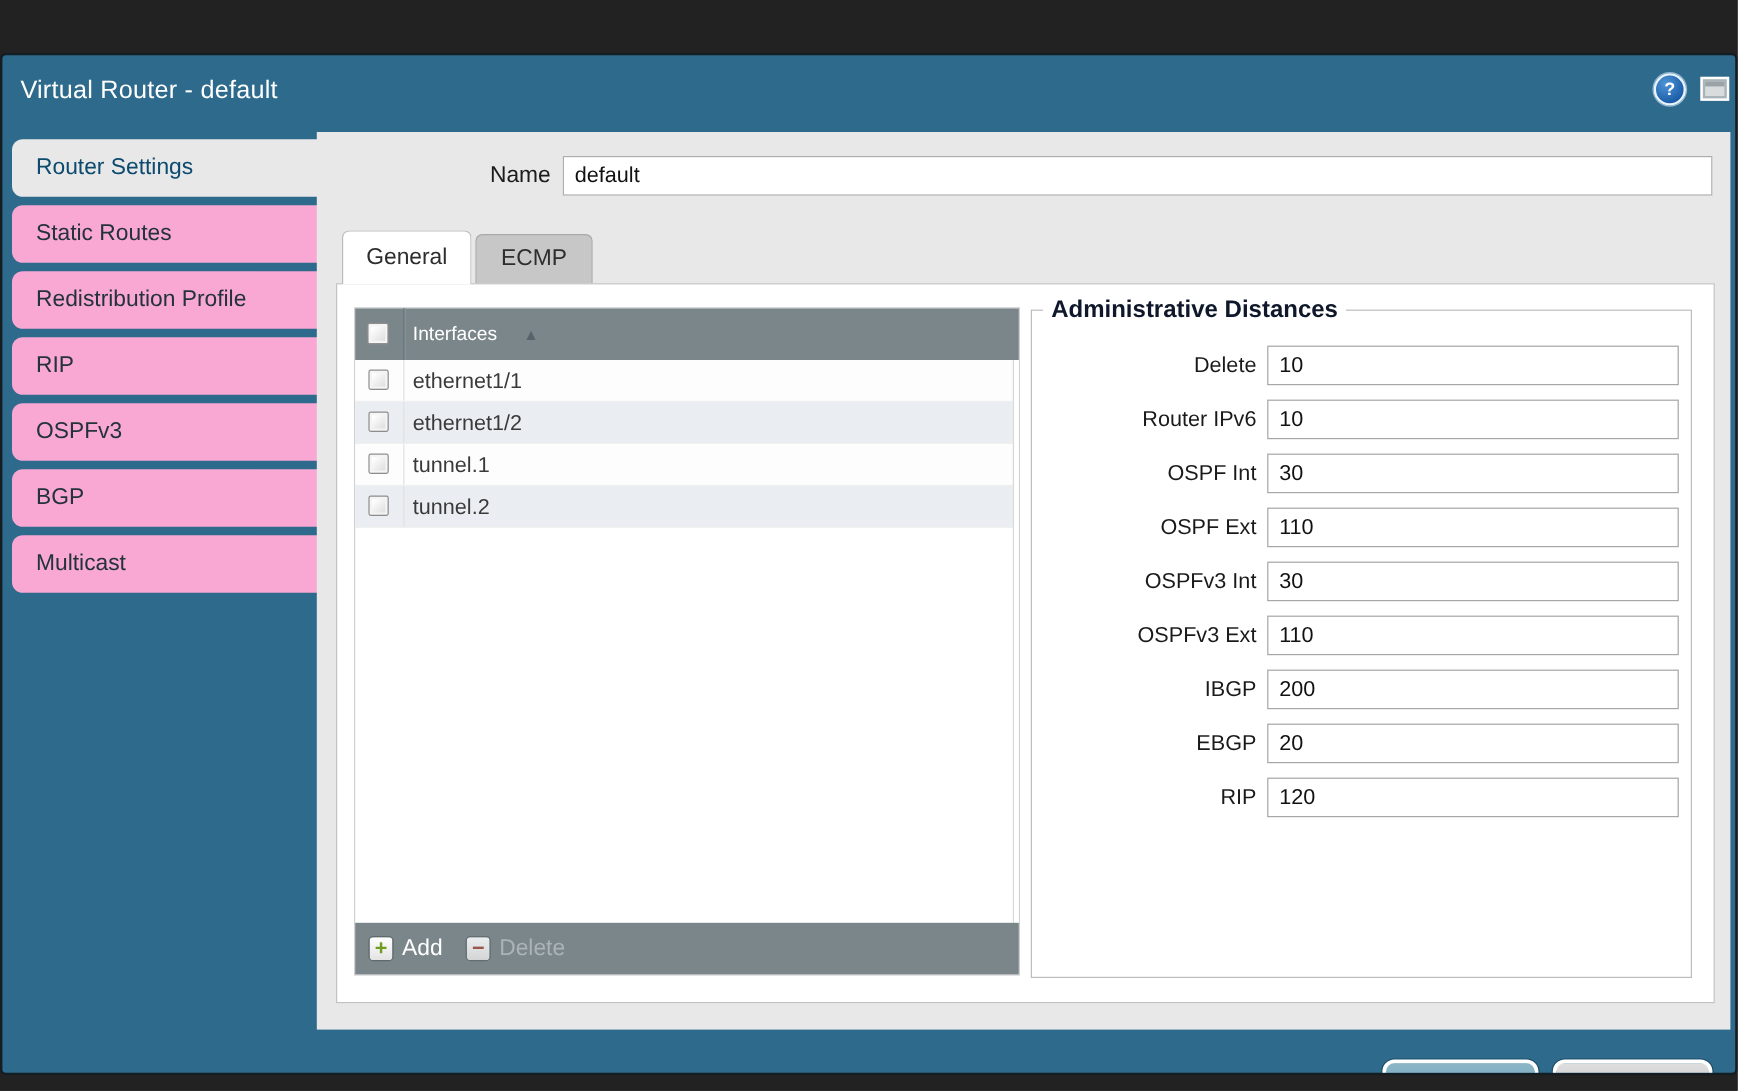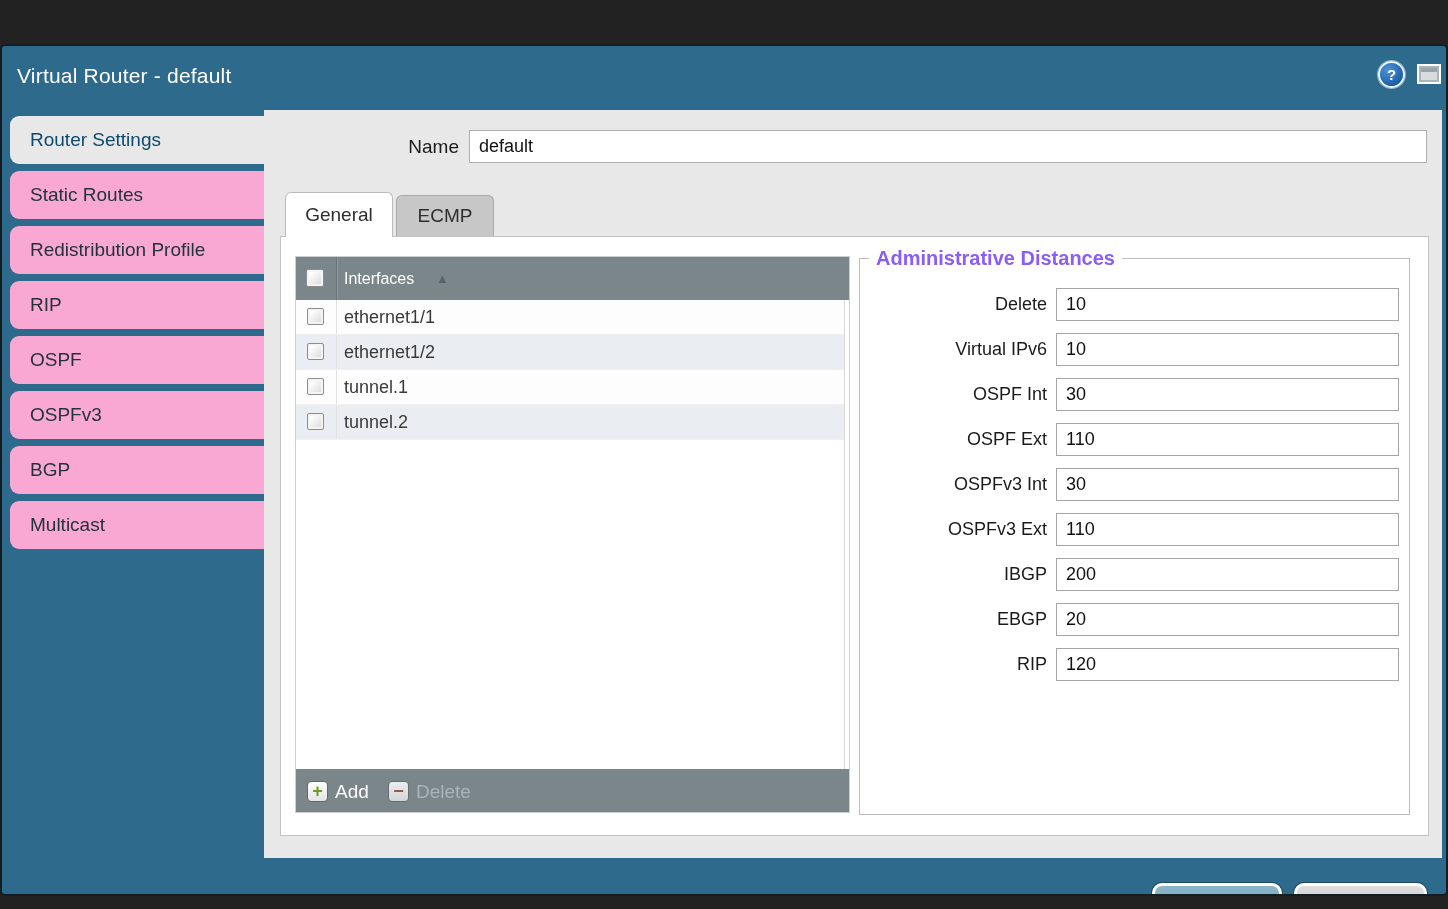--- a/index.html
+++ b/index.html
@@ -67,21 +67,21 @@
     display:inline-block; width:21px; height:21px; border-radius:4px; vertical-align:middle; margin-right:7px;
     background:linear-gradient(#ffffff,#e3e3e3); border:1px solid #5f6a6f; text-align:center;
     font-weight:bold; font-size:18px; line-height:19px;
   }
   #add-btn .mini-icon { color:#6f9e1f; }
   #delete-btn .mini-icon { color:#9e4f3f; opacity:.85; }
   .footer-btn .btn-label { display:inline-block; vertical-align:middle; font-size:19px; color:#ffffff; }
   #delete-btn .btn-label { color:#aab3b7; }
   
   #admin-fieldset { position:absolute; left:578px; top:10px; width:551px; height:568px; border:1px solid #bdbdbd; padding:18px 10px 0 0; }
-  #admin-fieldset legend { margin-left:9px; padding:0 7px; font-size:20px; font-weight:bold; color:#8b5cf6; }
+  #admin-fieldset legend { margin-left:9px; padding:0 7px; font-size:20px; font-weight:bold; color:#0f172a; }
   .field-row { display:flex; align-items:center; height:33px; margin-bottom:12px; }
   .field-label { flex:1; text-align:right; padding-right:9px; font-size:18px; color:#1a1a1a; }
   .field-input { width:343px; height:33px; border:1px solid #a6a6a6; font-size:18px; padding:0 9px; color:#111; background:#fff; font-family:"Liberation Sans", sans-serif; }
   
   .action-btn {
     position:absolute; top:837px; height:45px; border:3px solid #ffffff; border-radius:10px;
     font-size:19px; color:#000; text-align:center; line-height:39px; cursor:pointer;
     box-shadow:0 0 0 1px rgba(15,35,50,.45);
   }
   #ok-btn { left:1150px; width:130px; background:linear-gradient(#8cb6c8,#639fb7); }
@@ -98,21 +98,20 @@
     <div class="win-icon">
       <div class="win-icon-inner"></div>
     </div>
   </div>
 
   <div id="sidebar">
       <div class="sidebar-item active">Router Settings</div>
       <div class="sidebar-item">Static Routes</div>
       <div class="sidebar-item">Redistribution Profile</div>
       <div class="sidebar-item">RIP</div>
-      <div class="sidebar-item">OSPF</div>
       <div class="sidebar-item">OSPFv3</div>
       <div class="sidebar-item">BGP</div>
       <div class="sidebar-item">Multicast</div>
     </div>
 
   <div id="content">
     <div id="name-label">Name</div>
     <input id="name-input" type="text" value="default" style="">
 
     <div class="tab" id="tab-general">General</div>
@@ -161,21 +160,21 @@
       </div>
 
       <fieldset id="admin-fieldset">
         <legend>Administrative Distances</legend>
         <div id="admin-fields">
             <div class="field-row">
               <div class="field-label">Delete</div>
               <input class="field-input" type="text" value="10" style="">
             </div>
             <div class="field-row">
-              <div class="field-label">Virtual IPv6</div>
+              <div class="field-label">Router IPv6</div>
               <input class="field-input" type="text" value="10" style="">
             </div>
             <div class="field-row">
               <div class="field-label">OSPF Int</div>
               <input class="field-input" type="text" value="30" style="">
             </div>
             <div class="field-row">
               <div class="field-label">OSPF Ext</div>
               <input class="field-input" type="text" value="110" style="">
             </div>

